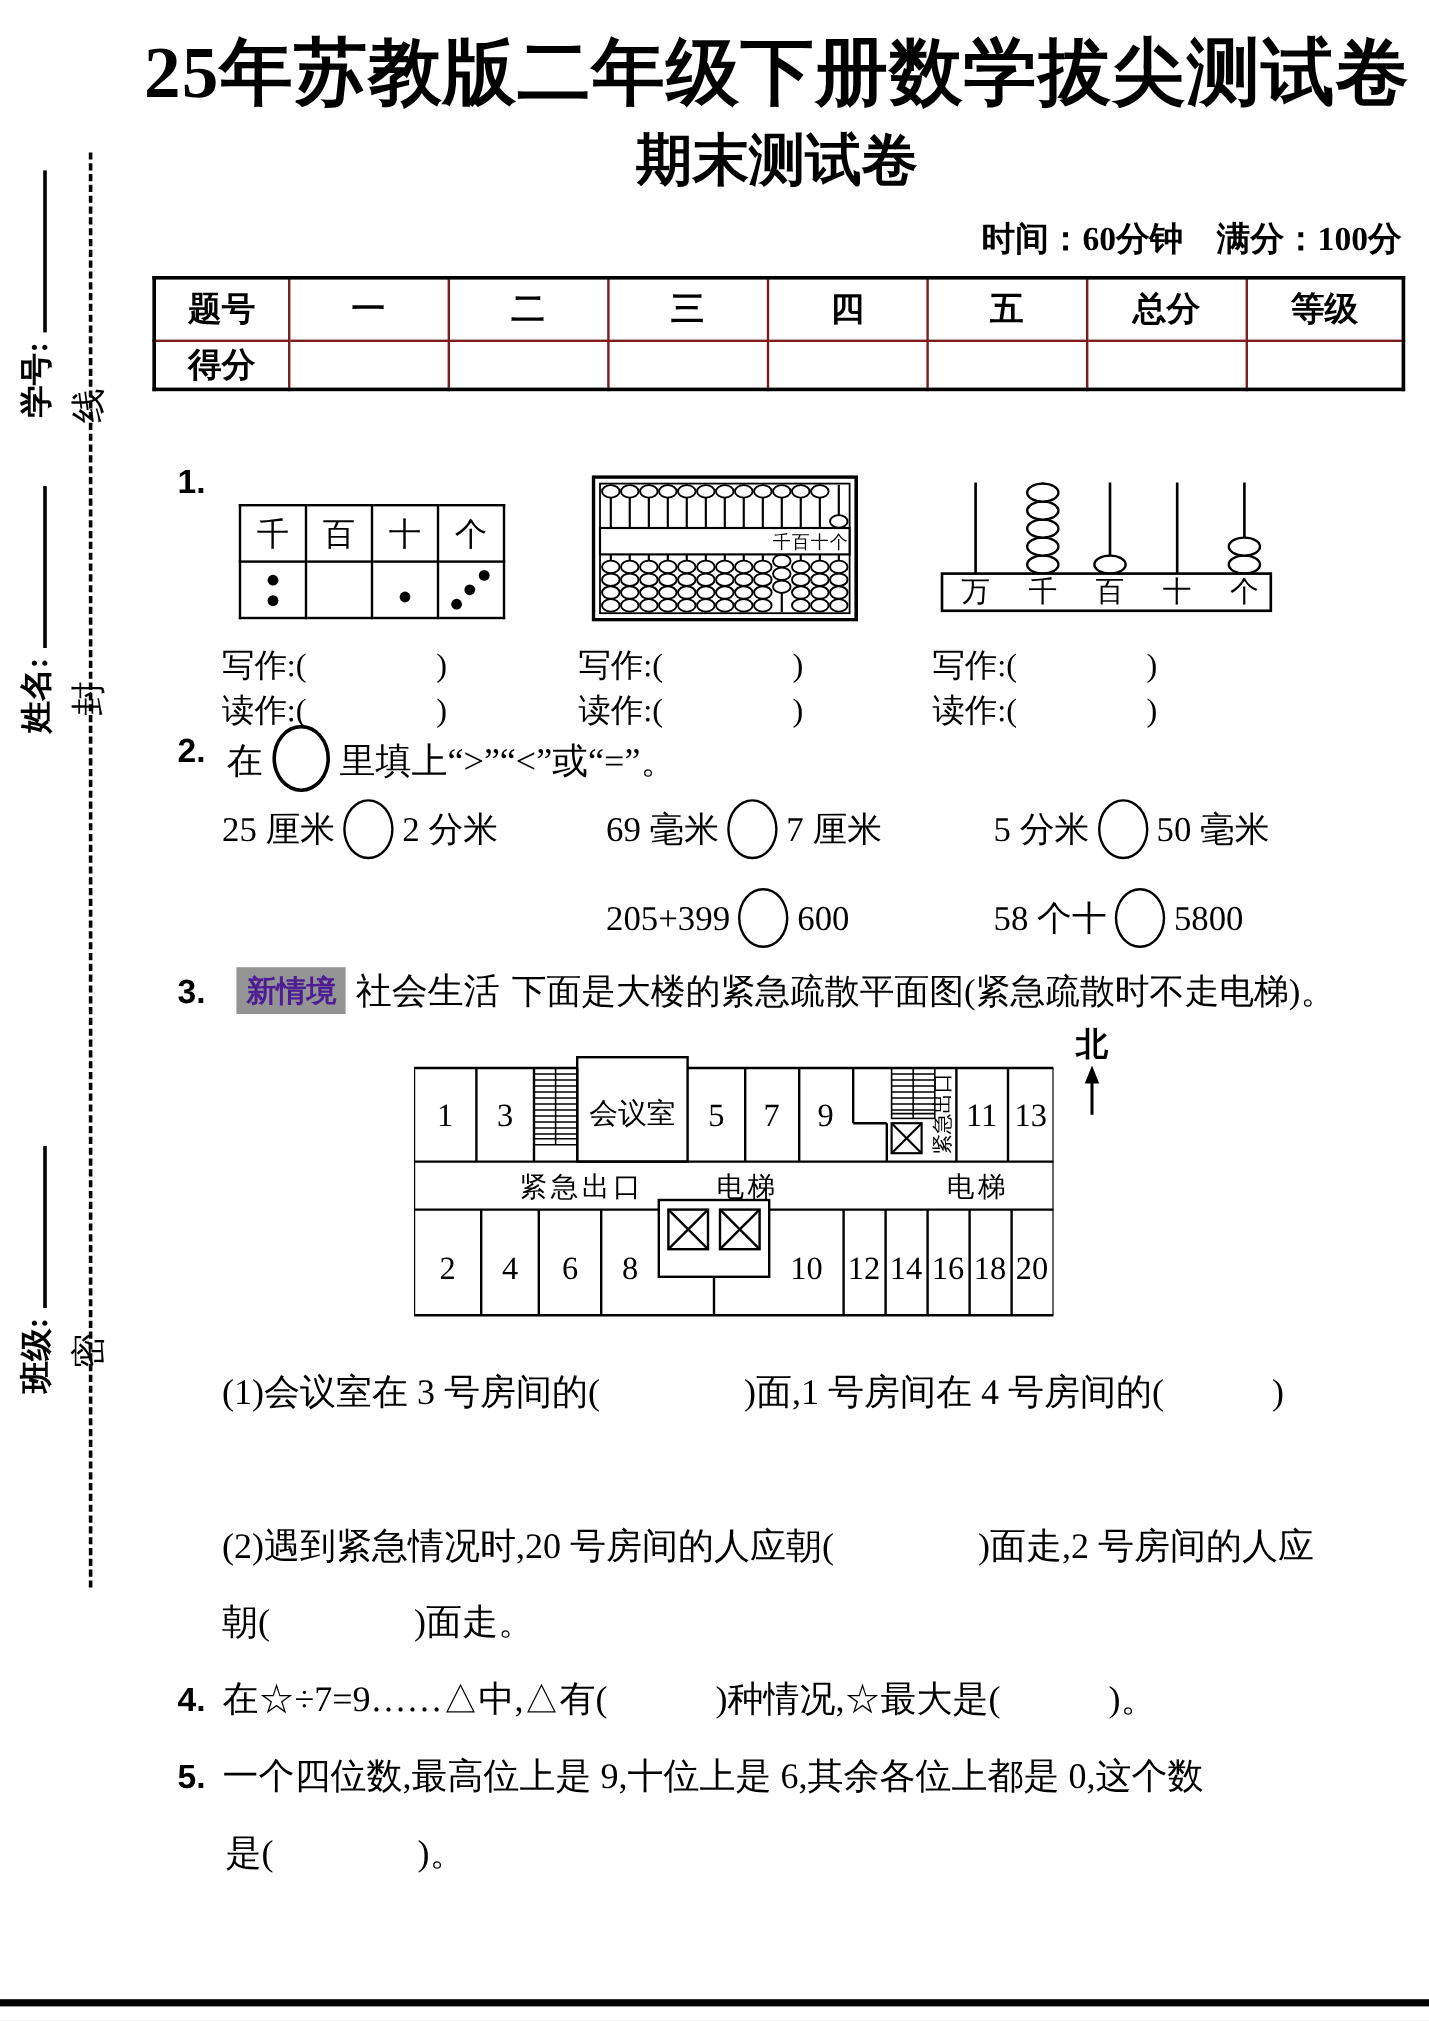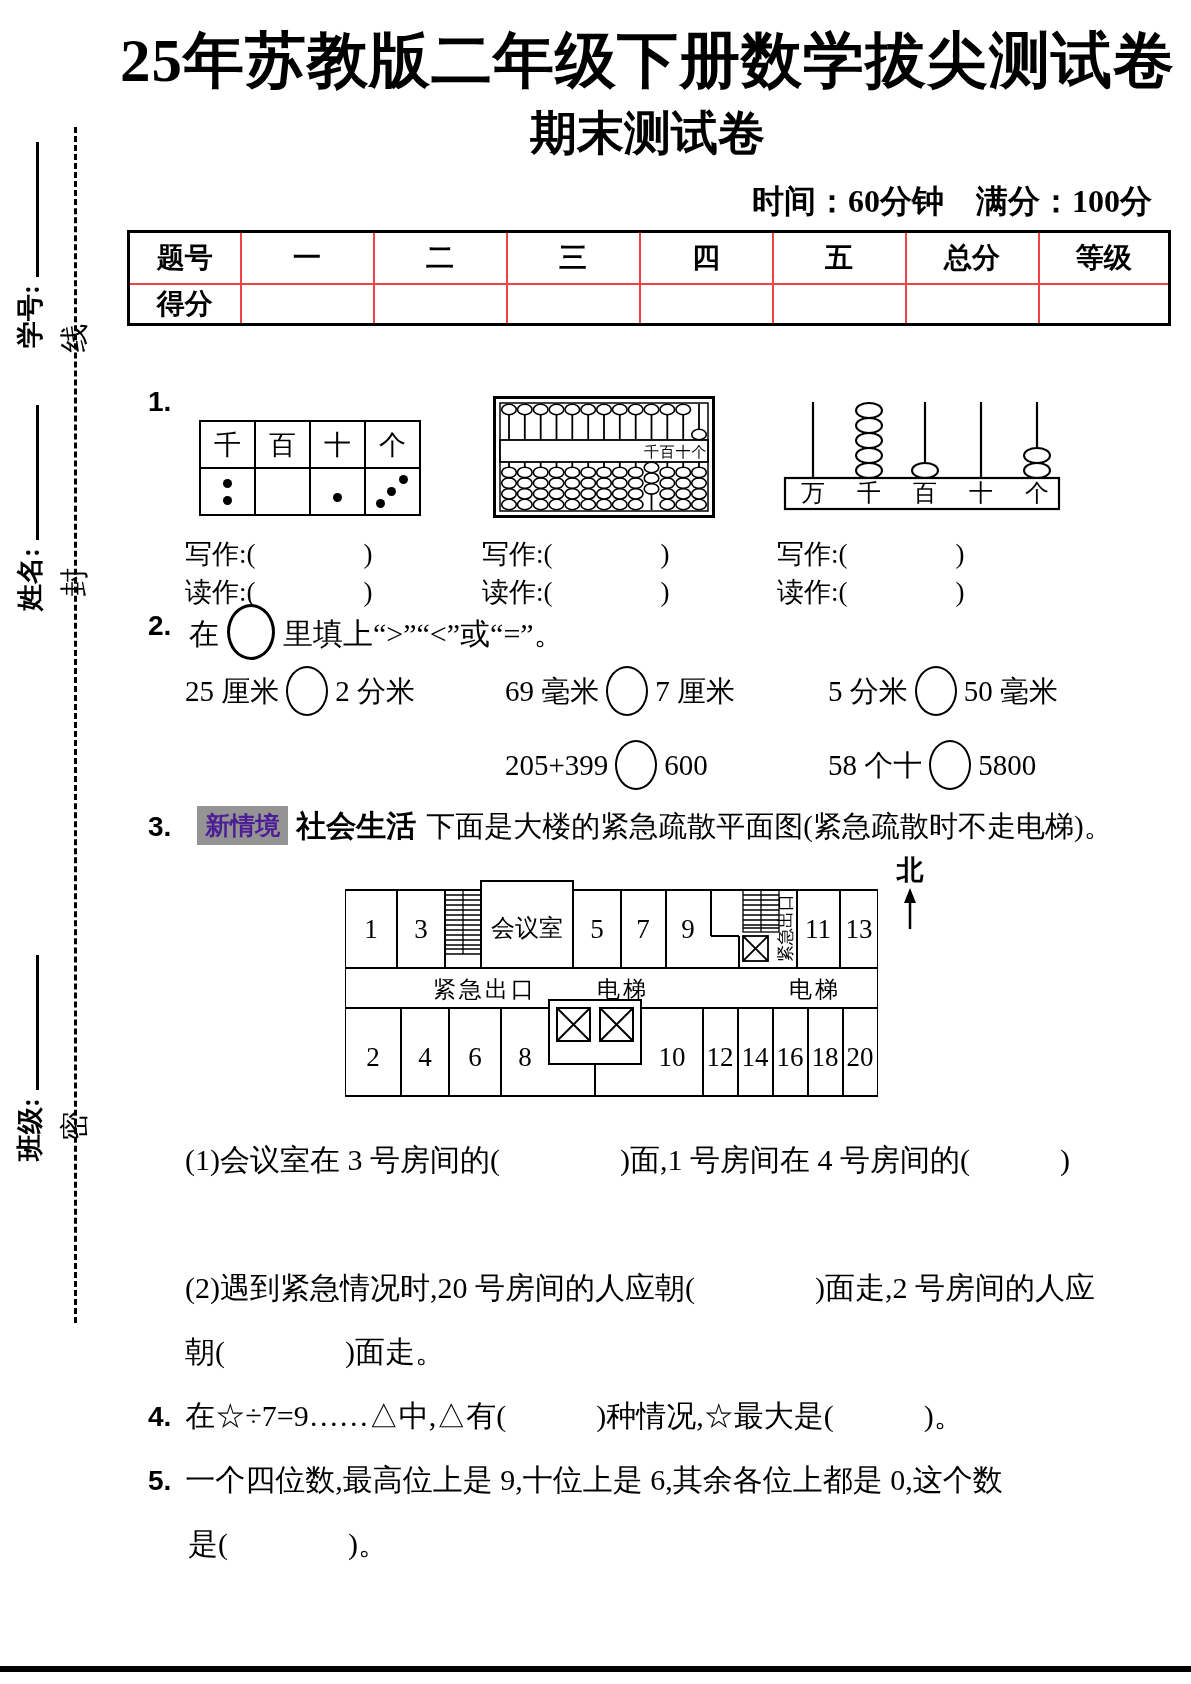--- a/index.html
+++ b/index.html
@@ -9,25 +9,25 @@
   .dash-line{position:absolute;left:74px;top:127px;height:1196px;width:0;border-left:3px dashed #000;}
   .v-group{position:absolute;transform:rotate(-90deg);transform-origin:center;white-space:nowrap;
            font-size:27px;font-weight:700;}
   .vblank{display:inline-block;width:135px;height:4px;border-bottom:3px solid #000;margin-left:8px;}
   .seal{position:absolute;left:60px;font-size:29px;font-weight:400;transform:rotate(-90deg);}
   
   .content{position:absolute;left:107px;top:0;width:1041px;height:100%;margin-left:20px;}
   .title{position:absolute;top:20px;left:-10px;width:1061px;text-align:center;font-size:61px;
          font-weight:900;letter-spacing:1px;}
   .subtitle{position:absolute;top:102px;left:0;width:100%;text-align:center;font-size:47px;font-weight:900;}
-  .info{position:absolute;top:180px;right:16px;font-size:32px;font-weight:700;}
+  .info{position:absolute;top:180px;right:0;font-size:28px;font-weight:700;}
   
   .score-table{position:absolute;top:230px;left:0;width:1041px;border-collapse:collapse;
                table-layout:fixed;border:3px solid #000;}
-  .score-table td{border:2px solid #ef4444;text-align:center;font-size:28px;font-weight:700;padding:0;}
+  .score-table td{border:2px solid #7f1d1d;text-align:center;font-size:28px;font-weight:700;padding:0;}
   .score-table tr.r1 td{height:50px;}
   .score-table tr.r2 td{height:36px;}
   
   .sec-head{position:absolute;top:344px;left:21px;font-size:31px;white-space:nowrap;}
   .sec-head b{font-weight:800;}
   .sec-note{font-size:29px;font-weight:400;}
   .qn{font-family:"Liberation Sans",sans-serif;font-weight:700;font-size:28px;margin-right:14px;}
   
   .q1{position:absolute;top:384px;left:0;width:100%;height:222px;}
   .q1 .num{position:absolute;left:21px;top:2px;}
@@ -42,21 +42,21 @@
   .q2 .num{position:absolute;left:21px;top:6px;}
   .q2-prompt{position:absolute;left:62px;top:0px;white-space:nowrap;}
   .cir{display:inline-block;width:42px;height:50px;border:3px solid #000;border-radius:50%;
        vertical-align:-16px;margin:0 8px;}
   .cmp{position:absolute;font-size:29px;white-space:nowrap;}
   .cmp .cir{width:38px;height:46px;border-width:2.5px;vertical-align:-15px;margin:0 7px;}
   
   .q3h{position:absolute;top:806px;left:21px;font-size:29px;white-space:nowrap;}
   .badge{display:inline-block;background:#949494;color:#4c1d95;font-family:"Liberation Sans",sans-serif;
          font-size:25px;font-weight:700;padding:3px 8px;margin:0 8px 0 12px;vertical-align:2px;}
-  .cat{font-family:"Liberation Sans",sans-serif;font-weight:700;font-size:30px;margin-right:10px;}
+  .cat{font-family:"Liberation Sans",sans-serif;font-weight:400;font-size:30px;margin-right:10px;}
   .plan{position:absolute;left:218px;top:878px;}
   .north{position:absolute;left:758px;top:852px;width:50px;text-align:center;}
   .north .nchar{font-size:27px;font-weight:700;}
   
   .tline{position:absolute;font-size:30px;white-space:pre;}
   
   .bbar{position:absolute;left:0;top:1666px;width:1191px;height:6px;background:#000;}
   svg text{font-family:"Liberation Serif",serif;}
 </style>
 </head>

